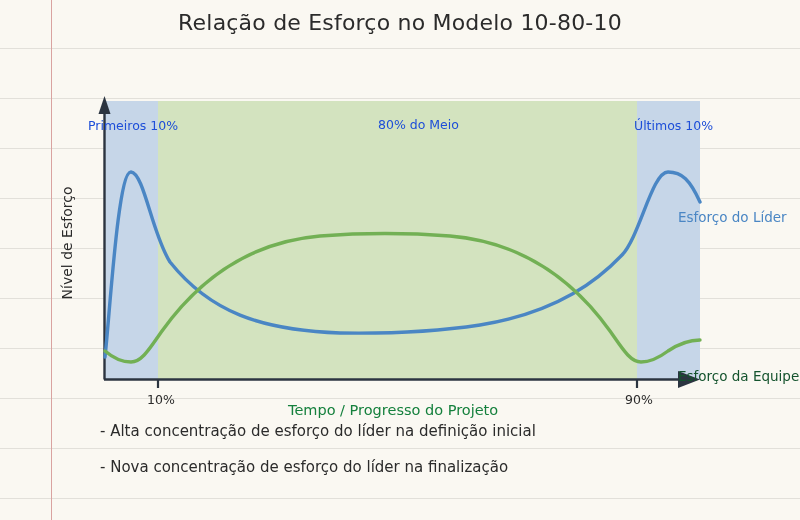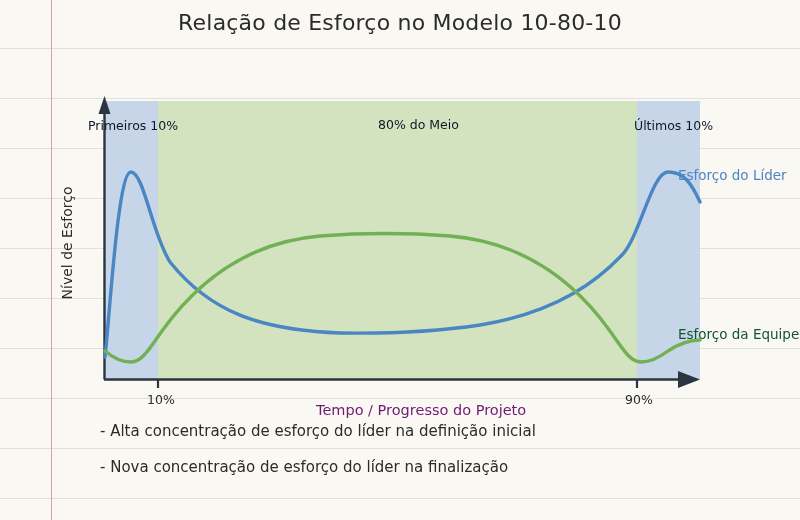--- a/index.html
+++ b/index.html
@@ -63,32 +63,33 @@
     left: 0;
     top: 0;
     width: 800px;
     height: 520px;
   }
 
   
   .band-label {
     position: absolute;
     font-size: 12.5px;
-    color: #0f172a;
+    color: #1d4ed8;
     white-space: nowrap;
   }
   #band-label-first  { left: 88px;  top: 118px; }
   #band-label-middle { left: 378px; top: 117px; }
   #band-label-last   { left: 634px; top: 118px; }
 
   
   .series-label {
     position: absolute;
     font-size: 13.5px;
     white-space: nowrap;
+    margin-top: 42px;
   }
   #series-label-leader { left: 678px; top: 167px; color: #4a86c4; }
   #series-label-team   { left: 678px; top: 326px; color: #14532d; }
 
   
   #y-axis-label {
     position: absolute;
     left: -8px;
     top: 235px;
     width: 150px;
@@ -97,23 +98,22 @@
     transform-origin: center center;
     font-size: 14px;
     color: #2b2b2b;
     white-space: nowrap;
   }
   #x-axis-label {
     position: absolute;
     left: 288px;
     top: 402px;
     font-size: 14.5px;
-    color: #701a75;
-    white-space: nowrap;
-    margin-left: 28px;
+    color: #15803d;
+    white-space: nowrap;
   }
 
   
   .tick-label {
     position: absolute;
     font-size: 12.5px;
     color: #2b2b2b;
     white-space: nowrap;
     text-align: center;
   }

